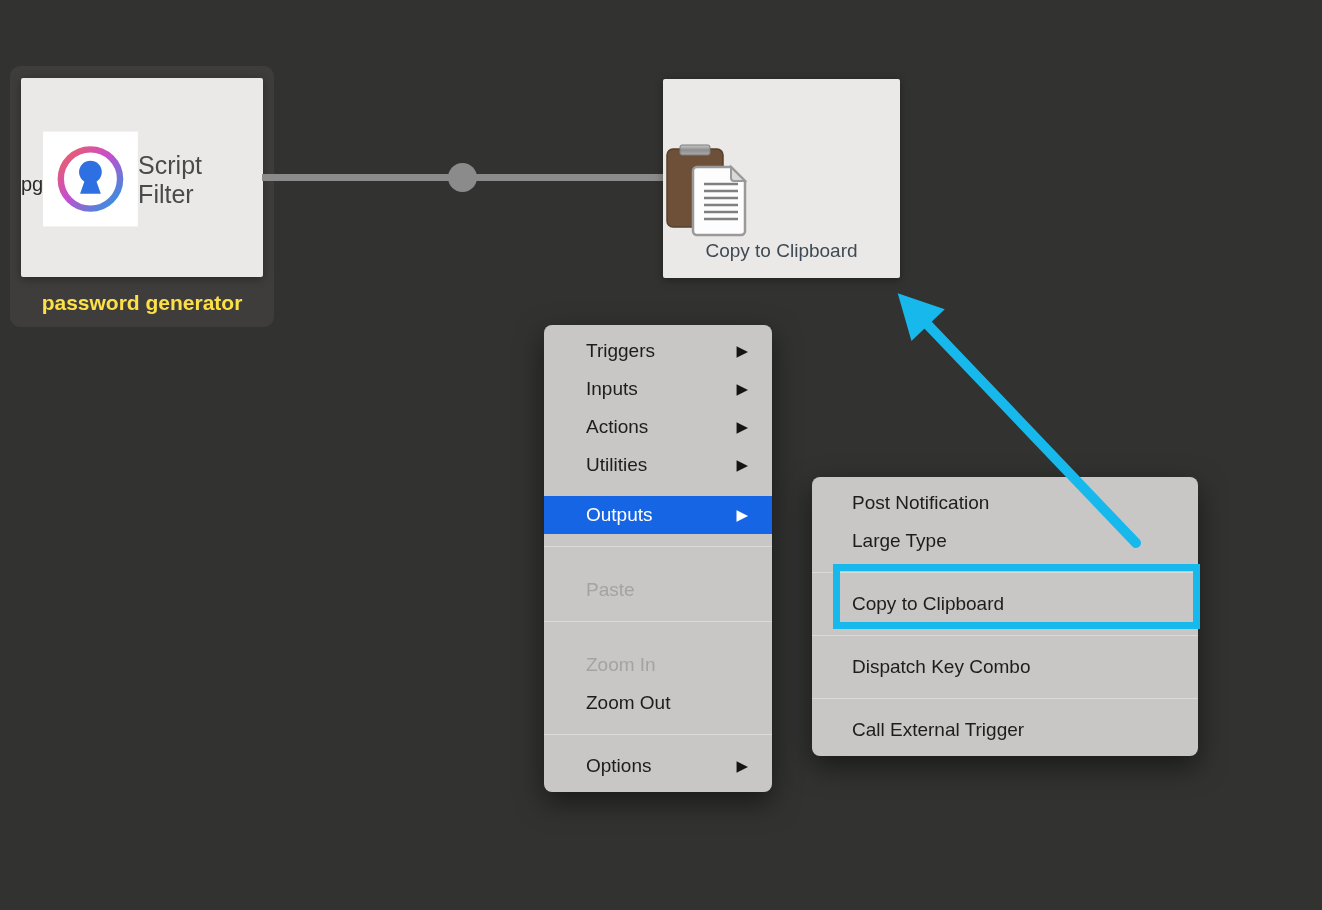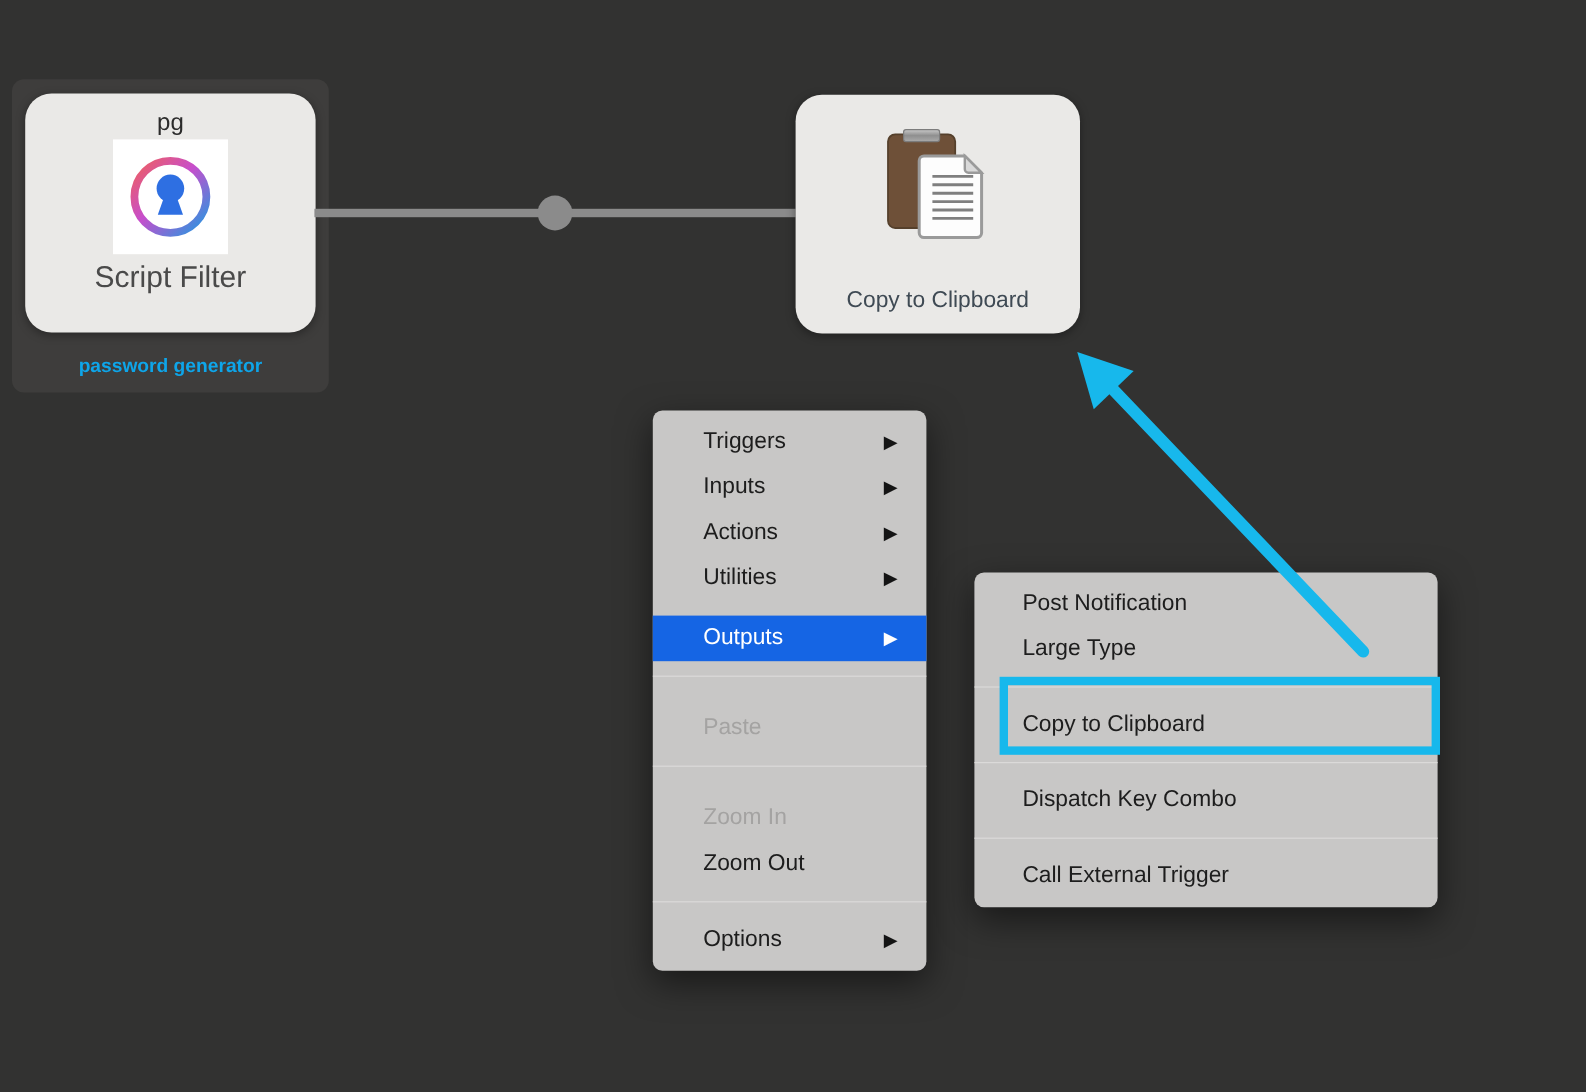--- a/index.html
+++ b/index.html
@@ -11,47 +11,47 @@
     overflow: hidden;
   }
   .abs { position: absolute; }
 
   
   .node-group {
     left: 10px; top: 66px; width: 264px; height: 261px;
     background: #3e3d3c; border-radius: 10px;
   }
   .node-card {
-    background: #eae9e7; border-radius: 22px;
+    background: #eae9e7; border-radius: 2px;
     box-shadow: 0 2px 8px rgba(0,0,0,0.35);
-    display: flex; flex-direction: column; align-items: center;
+    display: flex; flex-direction: row; align-items: center;
   }
   .card-script { left: 21px; top: 78px; width: 242px; height: 199px; }
   .card-copy   { left: 663px; top: 79px; width: 237px; height: 199px; }
   .node-keyword { margin-top: 13px; font-size: 20px; font-weight: 500; color: #2b2b2b; }
   .node-type { font-size: 25px; color: #4a4a4a; margin-top: 5px; }
   .node-label-copy { font-size: 19px; color: #3f4a54; position: absolute; bottom: 16px; width: 100%; text-align: center; }
   .node-name {
     position: absolute; bottom: 12px; left: 0; width: 100%;
-    text-align: center; color: #0ea5e9; font-size: 16px; font-weight: 700;
+    text-align: center; color: #fde047; font-size: 21px; font-weight: 700;
   }
   .sf-icon { margin-top: 2px; }
   .copy-icon { margin-top: 25px; }
 
   
   .conn-line { left: 262px; top: 174px; width: 401px; height: 7px; background: #8b8b8b; }
   .conn-dot  { left: 448px; top: 163px; width: 29px; height: 29px; border-radius: 50%; background: #8b8b8b; }
 
   
   .menu {
     background: #c8c7c6; border-radius: 8px;
     box-shadow: 0 10px 28px rgba(0,0,0,0.5);
     padding: 7px 0; font-size: 19px; color: #1d1d1d;
   }
-  .menu-main { left: 544px; top: 342px; width: 228px; z-index: 3; }
+  .menu-main { left: 544px; top: 325px; width: 228px; z-index: 3; }
   .menu-sub  { left: 812px; top: 477px; width: 386px; z-index: 4; }
   .menu-item {
     height: 38px; display: flex; align-items: center;
     padding-left: 42px; padding-right: 24px;
   }
   .menu-sub .menu-item { padding-left: 40px; }
   .menu-item .arrow { margin-left: auto; font-size: 15px; color: #141414; }
   .menu-item.disabled { color: #a4a3a2; margin-top: 24px; }
   .menu-item.highlighted { background: #1565e4; color: #ffffff; margin-top: 12px; }
   .menu-item.highlighted .arrow { color: #ffffff; }

